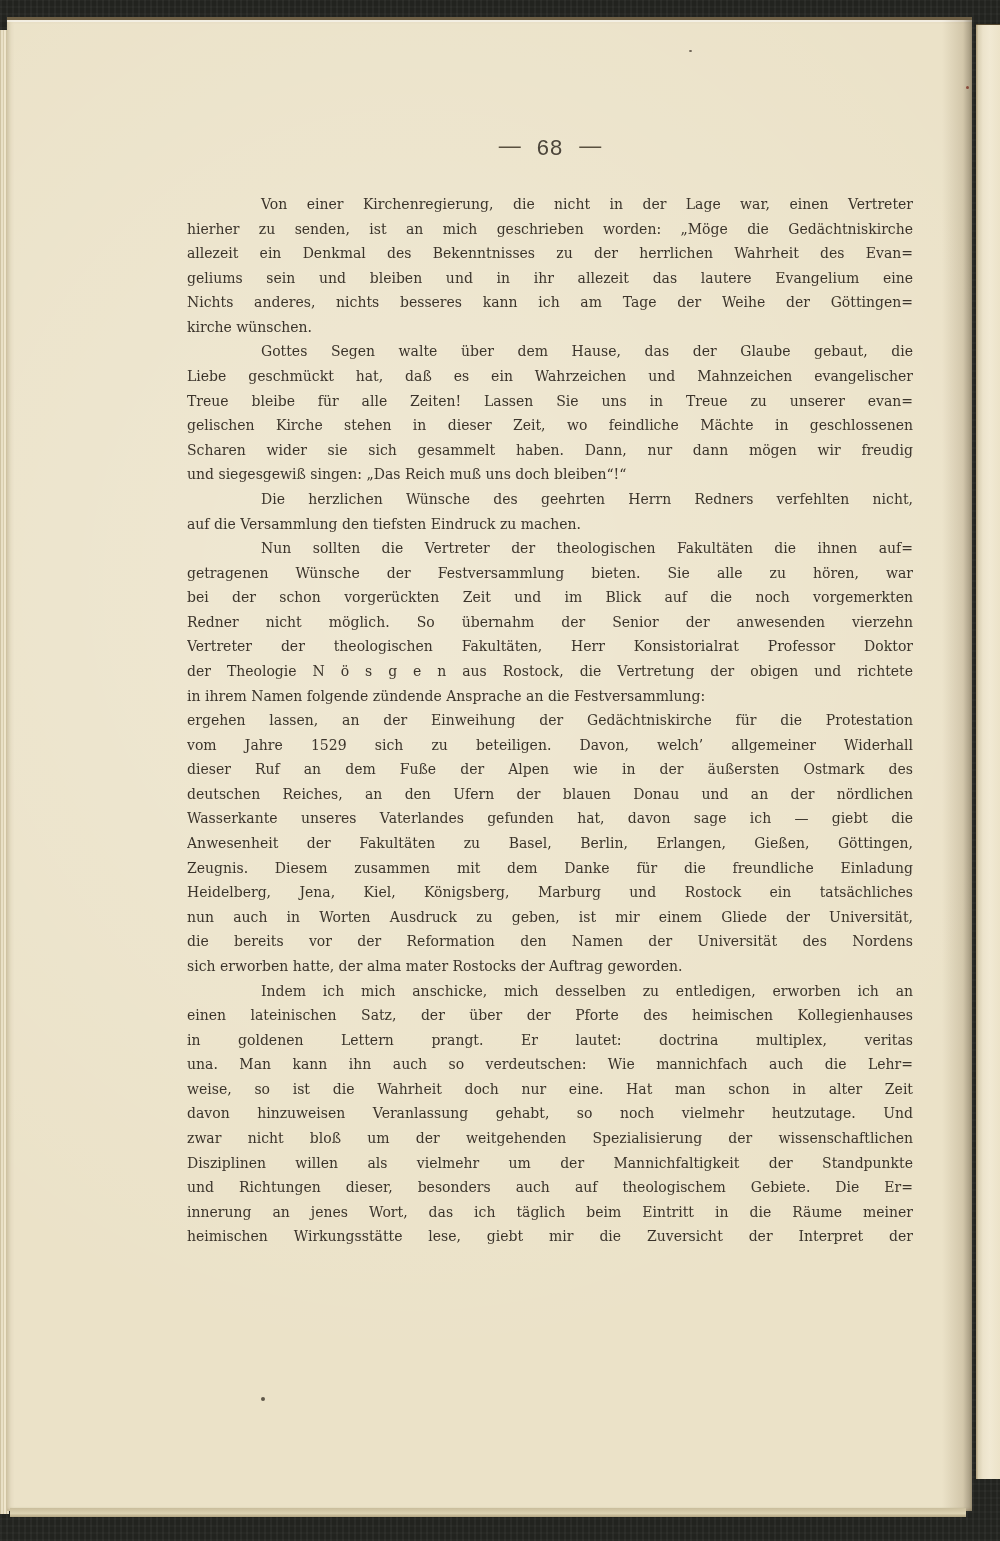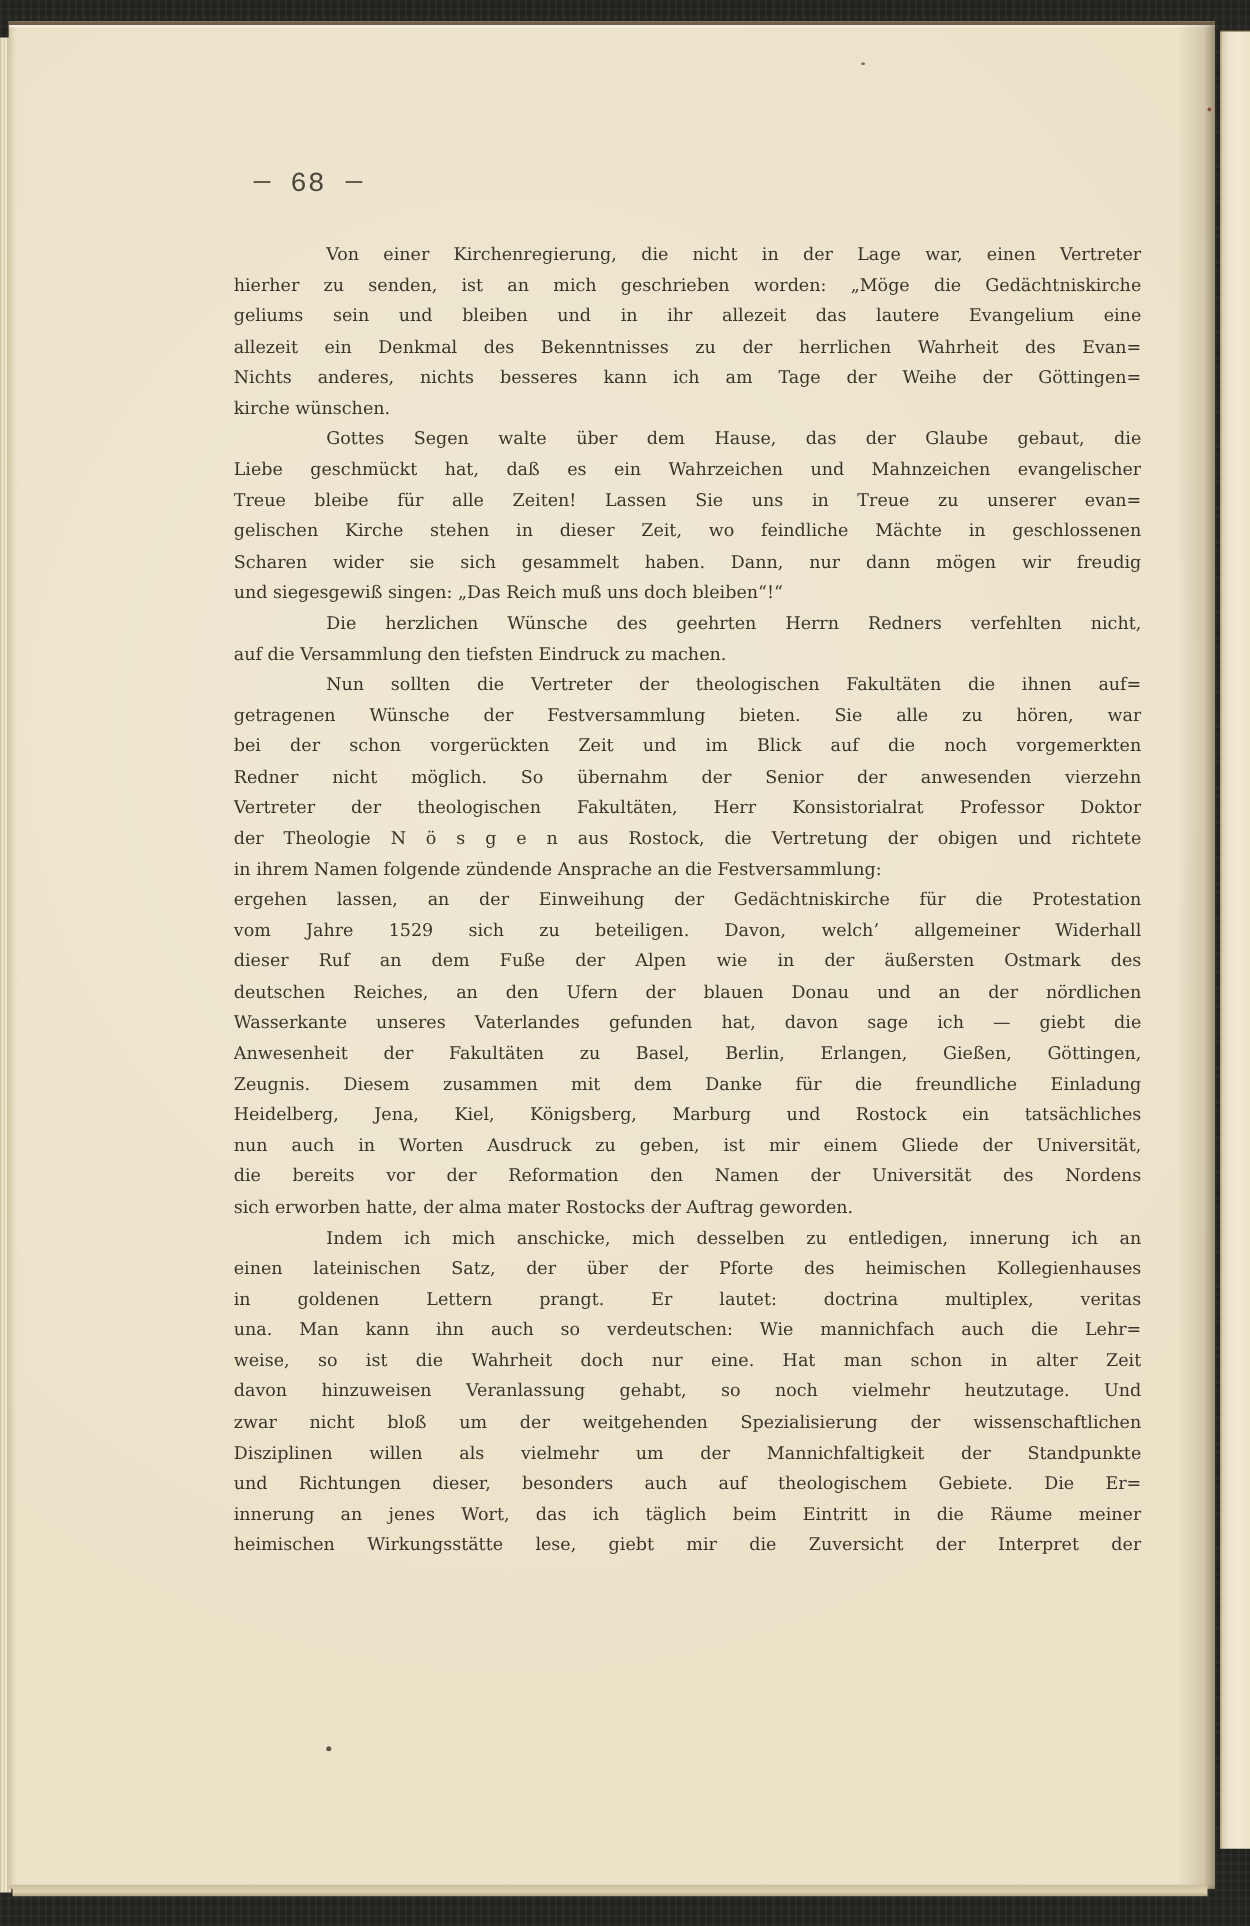--- a/index.html
+++ b/index.html
@@ -35,21 +35,21 @@
     content:"";position:absolute;right:0;top:0;bottom:0;width:30px;
     background:linear-gradient(to right, rgba(0,0,0,0), rgba(110,88,50,0.20) 70%, rgba(66,52,28,0.45));
   }
   
   .bottom-edge{
     position:absolute;left:10px;top:1508px;width:956px;height:9px;
     background:linear-gradient(#c9bd9c, #ddd3b3 60%, #b3a582);
   }
   .page-number-header{
     position:absolute;left:180px;top:116px;width:726px;
-    text-align:left;color:#4c453a;font-family:Liberation Mono, monospace;
+    text-align:center;color:#4c453a;font-family:Liberation Sans, sans-serif;
     font-size:22px;line-height:24px;
   }
   .page-number-header .dash{display:inline-block;margin:0 16px;transform:translateY(-2px);color:#59503f;}
   .page-number-header .num{display:inline-block;letter-spacing:1px;}
   .text-block{
     position:absolute;left:180px;top:172px;width:726px;
     color:#3b342b;font-size:14px;
   }
   .tl{
     height:24.58px;line-height:24.58px;
@@ -70,22 +70,22 @@
 <div class="left-stack"></div>
 <div class="next-page"></div>
 
 <div class="scanned-page">
   <div class="page-number-header">
     <span class="dash">—</span><span class="num">68</span><span class="dash">—</span>
   </div>
   <div class="text-block">
       <div class="tl ind">Von einer Kirchenregierung, die nicht in der Lage war, einen Vertreter</div>
       <div class="tl">hierher zu senden, ist an mich geschrieben worden: „Möge die Gedächtniskirche</div>
+      <div class="tl">allezeit ein Denkmal des Bekenntnisses zu der herrlichen Wahrheit des Evan=</div>
       <div class="tl">geliums sein und bleiben und in ihr allezeit das lautere Evangelium eine</div>
-      <div class="tl">allezeit ein Denkmal des Bekenntnisses zu der herrlichen Wahrheit des Evan=</div>
       <div class="tl">Nichts anderes, nichts besseres kann ich am Tage der Weihe der Göttingen=</div>
       <div class="tl left-last">kirche wünschen.</div>
       <div class="tl ind">Gottes Segen walte über dem Hause, das der Glaube gebaut, die</div>
       <div class="tl">Liebe geschmückt hat, daß es ein Wahrzeichen und Mahnzeichen evangelischer</div>
       <div class="tl">Treue bleibe für alle Zeiten! Lassen Sie uns in Treue zu unserer evan=</div>
       <div class="tl">gelischen Kirche stehen in dieser Zeit, wo feindliche Mächte in geschlossenen</div>
       <div class="tl">Scharen wider sie sich gesammelt haben. Dann, nur dann mögen wir freudig</div>
       <div class="tl left-last">und siegesgewiß singen: „Das Reich muß uns doch bleiben“!“</div>
       <div class="tl ind">Die herzlichen Wünsche des geehrten Herrn Redners verfehlten nicht,</div>
       <div class="tl left-last">auf die Versammlung den tiefsten Eindruck zu machen.</div>
@@ -100,21 +100,21 @@
       <div class="tl">vom Jahre 1529 sich zu beteiligen. Davon, welch’ allgemeiner Widerhall</div>
       <div class="tl">dieser Ruf an dem Fuße der Alpen wie in der äußersten Ostmark des</div>
       <div class="tl">deutschen Reiches, an den Ufern der blauen Donau und an der nördlichen</div>
       <div class="tl">Wasserkante unseres Vaterlandes gefunden hat, davon sage ich — giebt die</div>
       <div class="tl">Anwesenheit der Fakultäten zu Basel, Berlin, Erlangen, Gießen, Göttingen,</div>
       <div class="tl">Zeugnis. Diesem zusammen mit dem Danke für die freundliche Einladung</div>
       <div class="tl">Heidelberg, Jena, Kiel, Königsberg, Marburg und Rostock ein tatsächliches</div>
       <div class="tl">nun auch in Worten Ausdruck zu geben, ist mir einem Gliede der Universität,</div>
       <div class="tl">die bereits vor der Reformation den Namen der Universität des Nordens</div>
       <div class="tl left-last">sich erworben hatte, der alma mater Rostocks der Auftrag geworden.</div>
-      <div class="tl ind">Indem ich mich anschicke, mich desselben zu entledigen, innerung ich an</div>
+      <div class="tl ind">Indem ich mich anschicke, mich desselben zu entledigen, erworben ich an</div>
       <div class="tl">einen lateinischen Satz, der über der Pforte des heimischen Kollegienhauses</div>
       <div class="tl">in goldenen Lettern prangt. Er lautet: doctrina multiplex, veritas</div>
       <div class="tl">una. Man kann ihn auch so verdeutschen: Wie mannichfach auch die Lehr=</div>
       <div class="tl">weise, so ist die Wahrheit doch nur eine. Hat man schon in alter Zeit</div>
       <div class="tl">davon hinzuweisen Veranlassung gehabt, so noch vielmehr heutzutage. Und</div>
       <div class="tl">zwar nicht bloß um der weitgehenden Spezialisierung der wissenschaftlichen</div>
       <div class="tl">Disziplinen willen als vielmehr um der Mannichfaltigkeit der Standpunkte</div>
       <div class="tl">und Richtungen dieser, besonders auch auf theologischem Gebiete. Die Er=</div>
       <div class="tl">innerung an jenes Wort, das ich täglich beim Eintritt in die Räume meiner</div>
       <div class="tl">heimischen Wirkungsstätte lese, giebt mir die Zuversicht der Interpret der</div>

